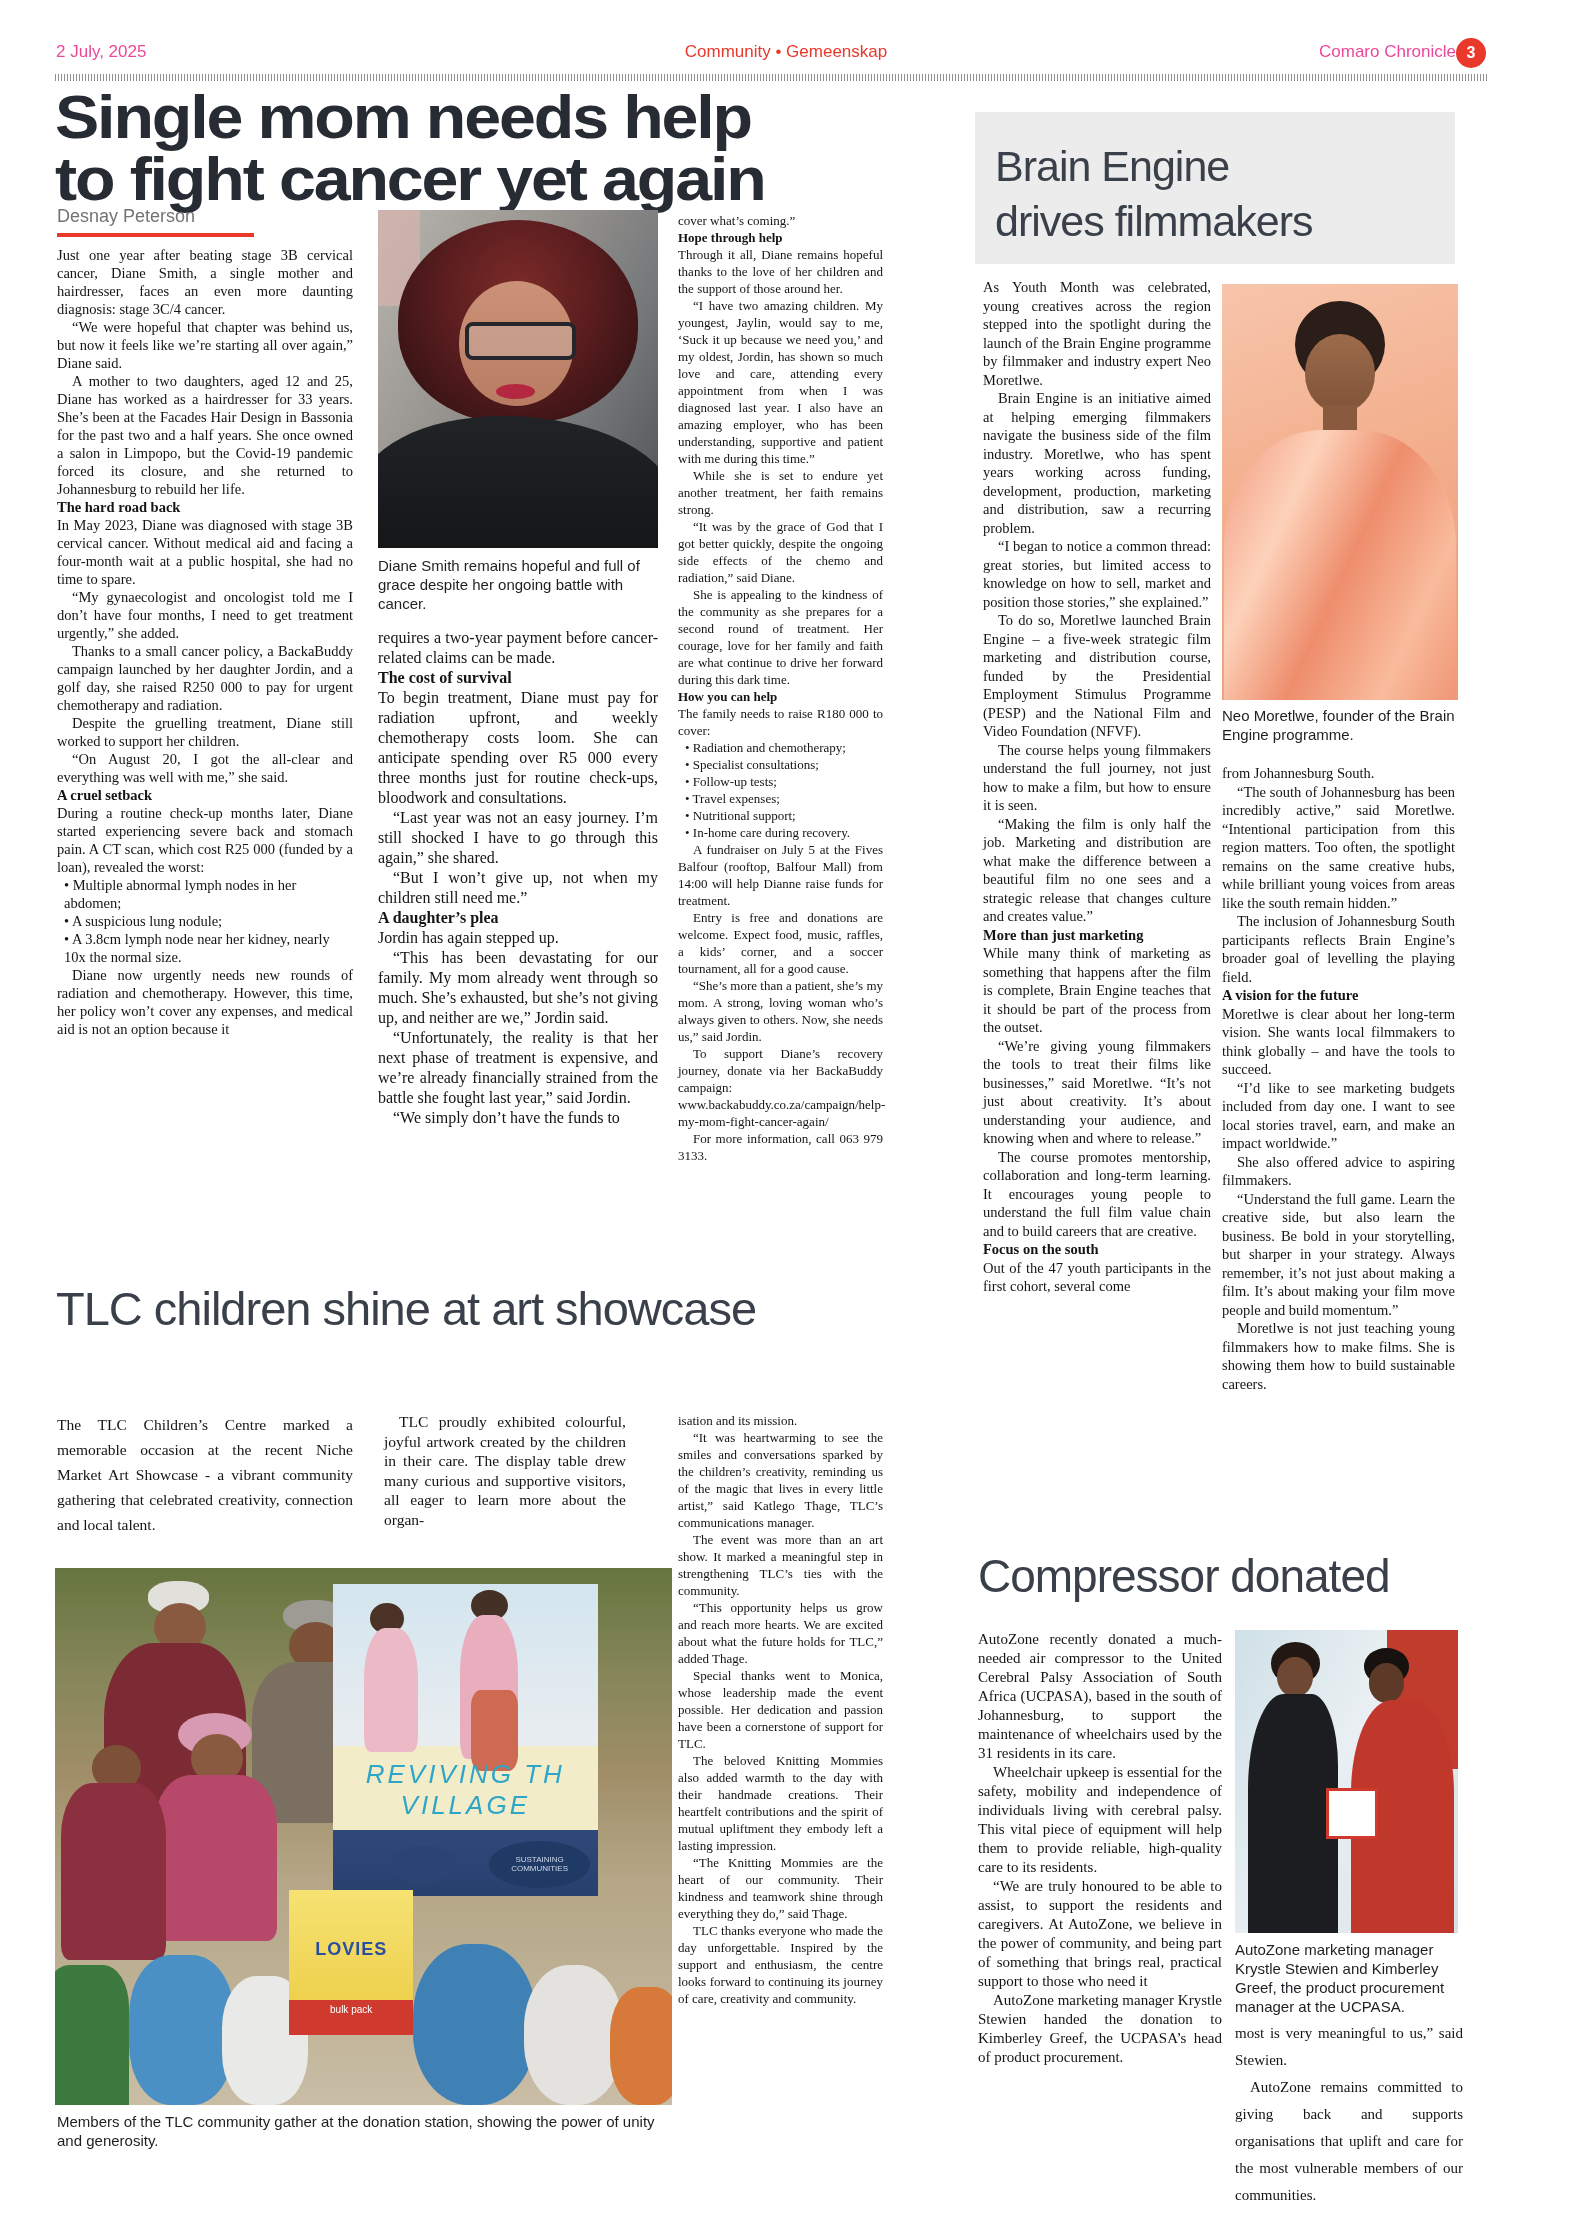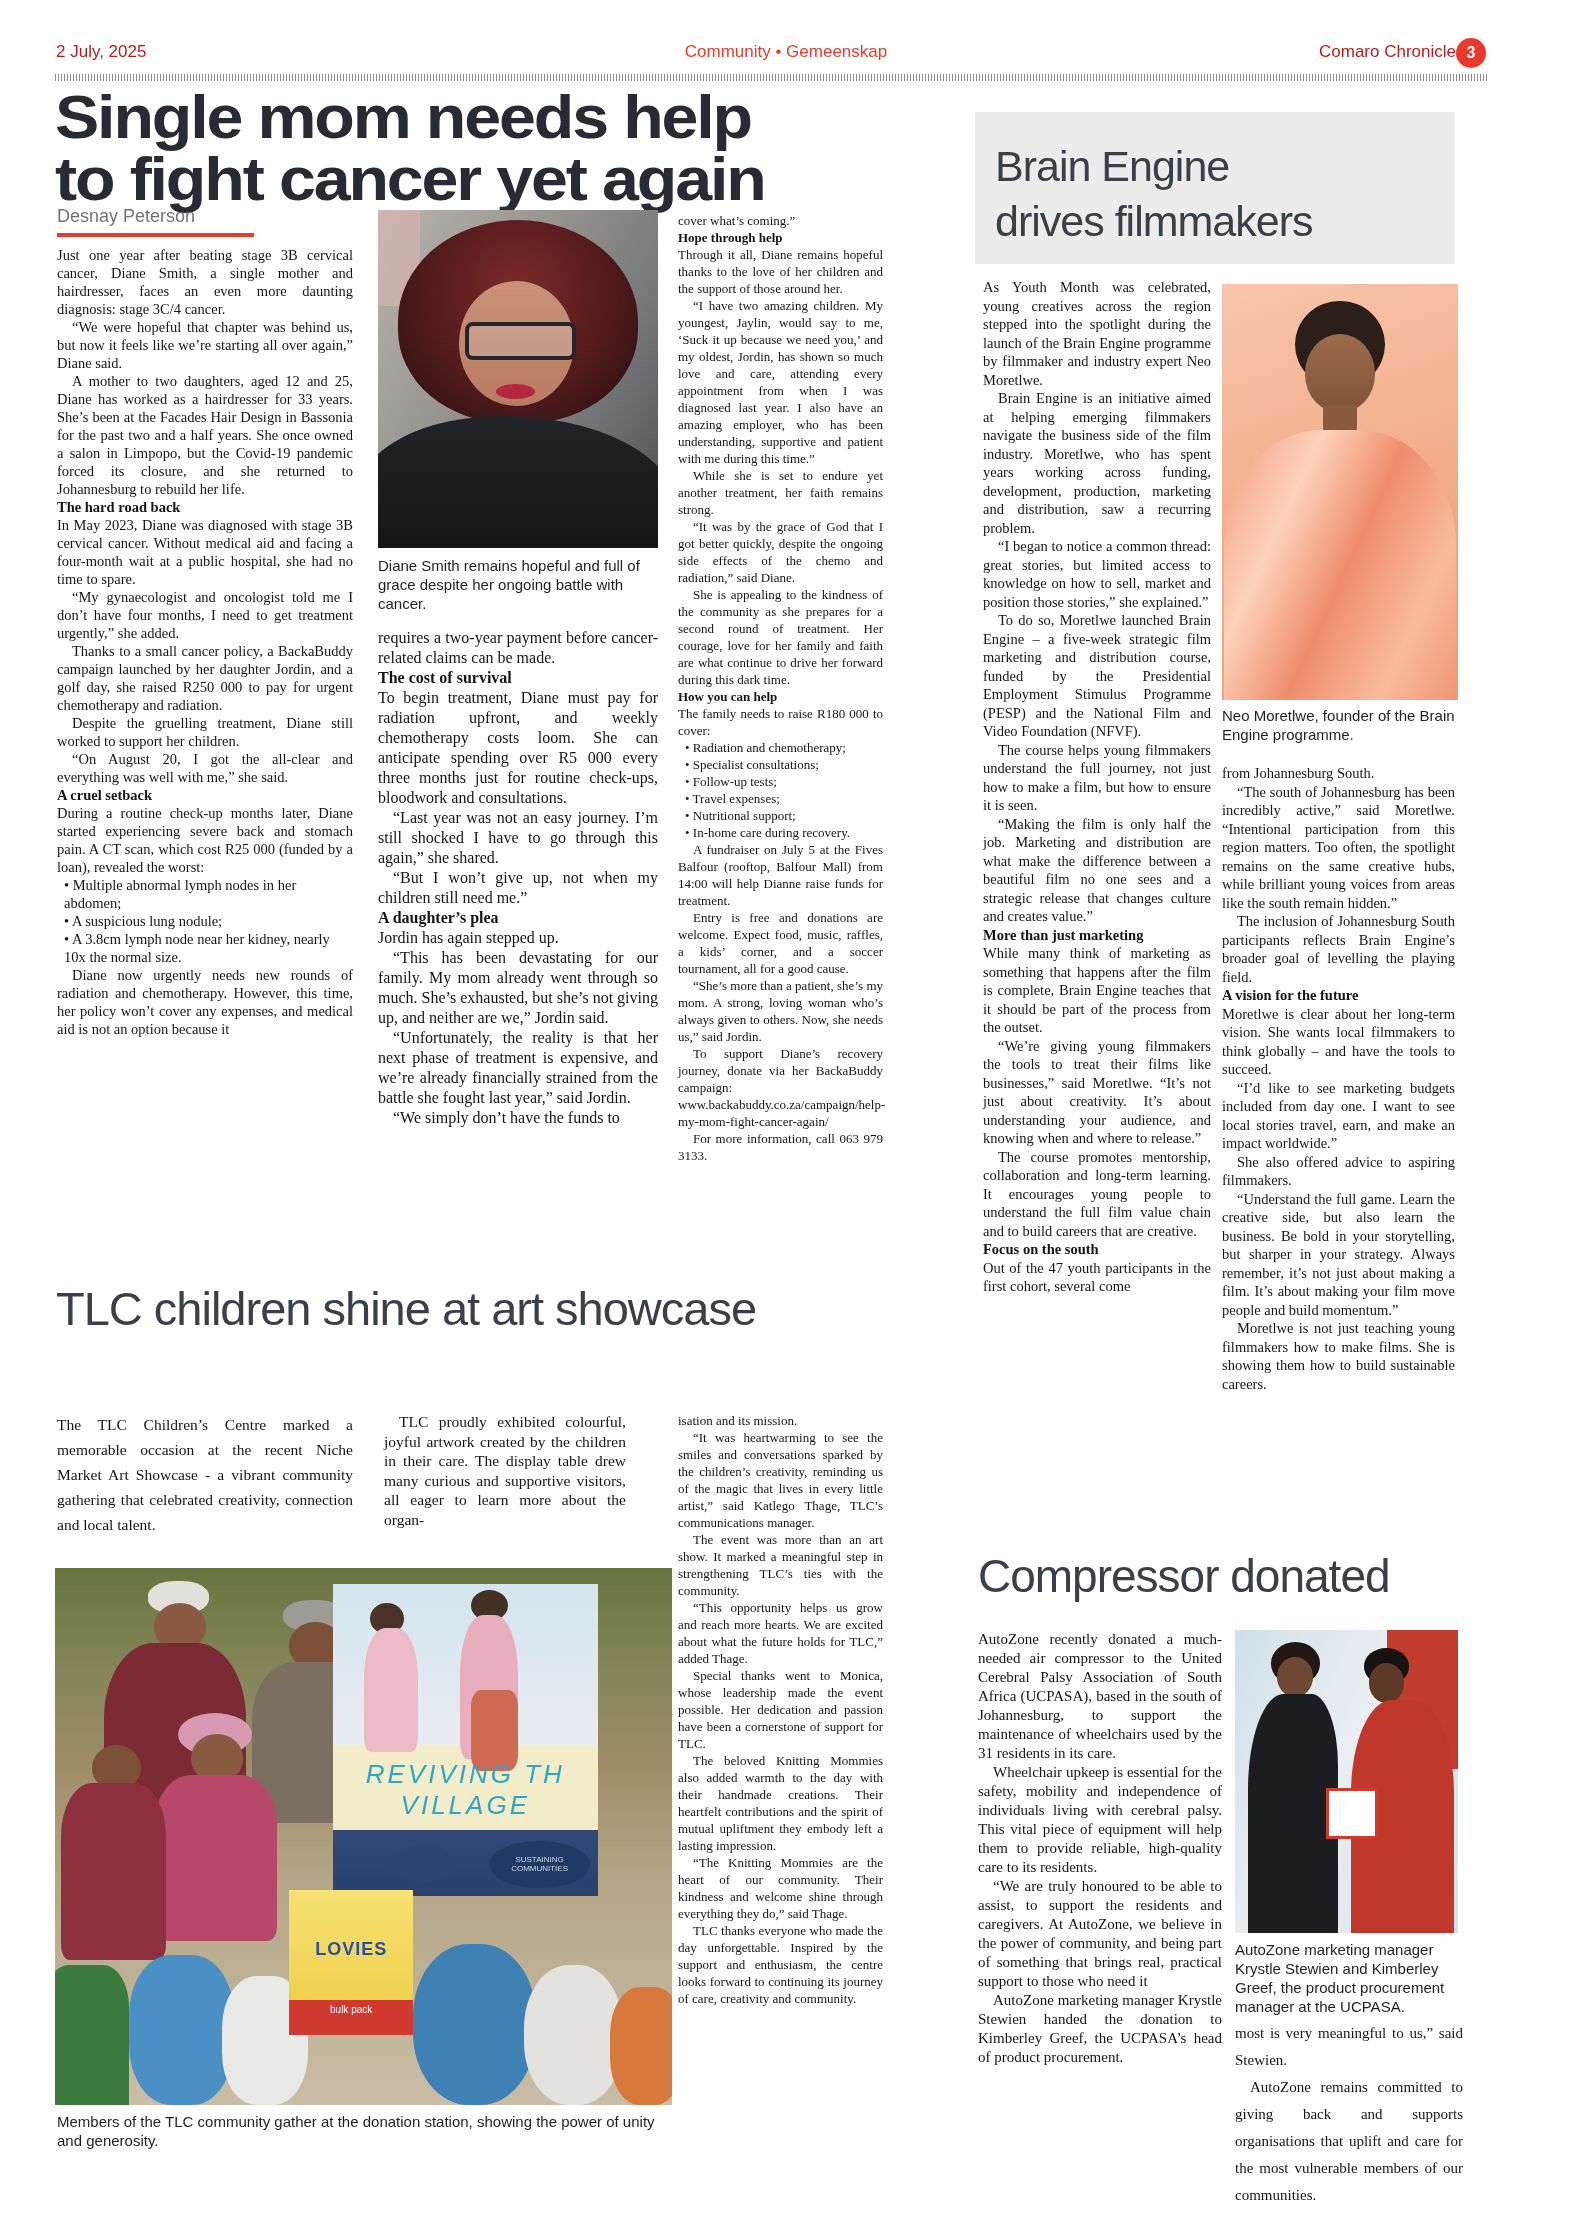--- a/index.html
+++ b/index.html
@@ -1,20 +1,20 @@
 <!DOCTYPE html>
 <html><head>
 <meta charset="utf-8">
 <style>
   html,body{margin:0;padding:0;background:#888;}
   .page{position:relative;width:1572px;height:2224px;background:#ffffff;margin:0 auto;overflow:hidden;
         font-family:"Liberation Serif",serif;color:#141414;}
   .abs{position:absolute;}
   
-  .hdr{font-family:"Liberation Sans",sans-serif;font-size:17px;color:#b91c1c;text-align:center;}
+  .hdr{font-family:"Liberation Sans",sans-serif;font-size:17px;color:#ec4899;text-align:center;}
   #hdr-date{left:56px;top:42px;}
   #hdr-section{left:0;right:0;top:42px;text-align:center;color:#e8392b;}
   #hdr-pub{right:116px;top:42px;}
   #hdr-badge{left:1456px;top:38px;width:30px;height:30px;border-radius:50%;background:#e8392b;
              color:#fff;font-family:"Liberation Sans",sans-serif;font-size:16px;font-weight:bold;
              text-align:center;line-height:30px;}
   #hdr-rule{left:55px;top:74px;width:1434px;height:7px;
             background:repeating-linear-gradient(90deg,#8f8f8f 0 1px,#ffffff 1px 3px);}
   
   .mega{font-family:"Liberation Sans",sans-serif;font-weight:bold;color:#272b33;
@@ -248,21 +248,21 @@
   <div class="abs col" id="tlc-col2">
       <p class="p-i">TLC proudly exhibited colourful, joyful artwork created by the children in their care. The display table drew many curious and supportive visitors, all eager to learn more about the organ-</p>
     </div>
   <div class="abs col" id="tlc-col3">
       <p class="p-f">isation and its mission.</p>
       <p class="p-i">“It was heartwarming to see the smiles and conversations sparked by the children’s creativity, reminding us of the magic that lives in every little artist,” said Katlego Thage, TLC’s communications manager.</p>
       <p class="p-i">The event was more than an art show. It marked a meaningful step in strengthening TLC’s ties with the community.</p>
       <p class="p-i">“This opportunity helps us grow and reach more hearts. We are excited about what the future holds for TLC,” added Thage.</p>
       <p class="p-i">Special thanks went to Monica, whose leadership made the event possible. Her dedication and passion have been a cornerstone of support for TLC.</p>
       <p class="p-i">The beloved Knitting Mommies also added warmth to the day with their handmade creations. Their heartfelt contributions and the spirit of mutual upliftment they embody left a lasting impression.</p>
-      <p class="p-i">“The Knitting Mommies are the heart of our community. Their kindness and welcome shine through everything they do,” said Thage.</p>
+      <p class="p-i">“The Knitting Mommies are the heart of our community. Their kindness and teamwork shine through everything they do,” said Thage.</p>
       <p class="p-i">TLC thanks everyone who made the day unforgettable. Inspired by the support and enthusiasm, the centre looks forward to continuing its journey of care, creativity and community.</p>
     </div>
 
   <div class="abs ph" id="tlc-photo">
     <div class="t-a1-beanie"></div>
     <div class="t-a1-head"></div>
     <div class="t-a1-body"></div>
     <div class="t-a2-beanie"></div>
     <div class="t-a2-head"></div>
     <div class="t-a2-body"></div>

